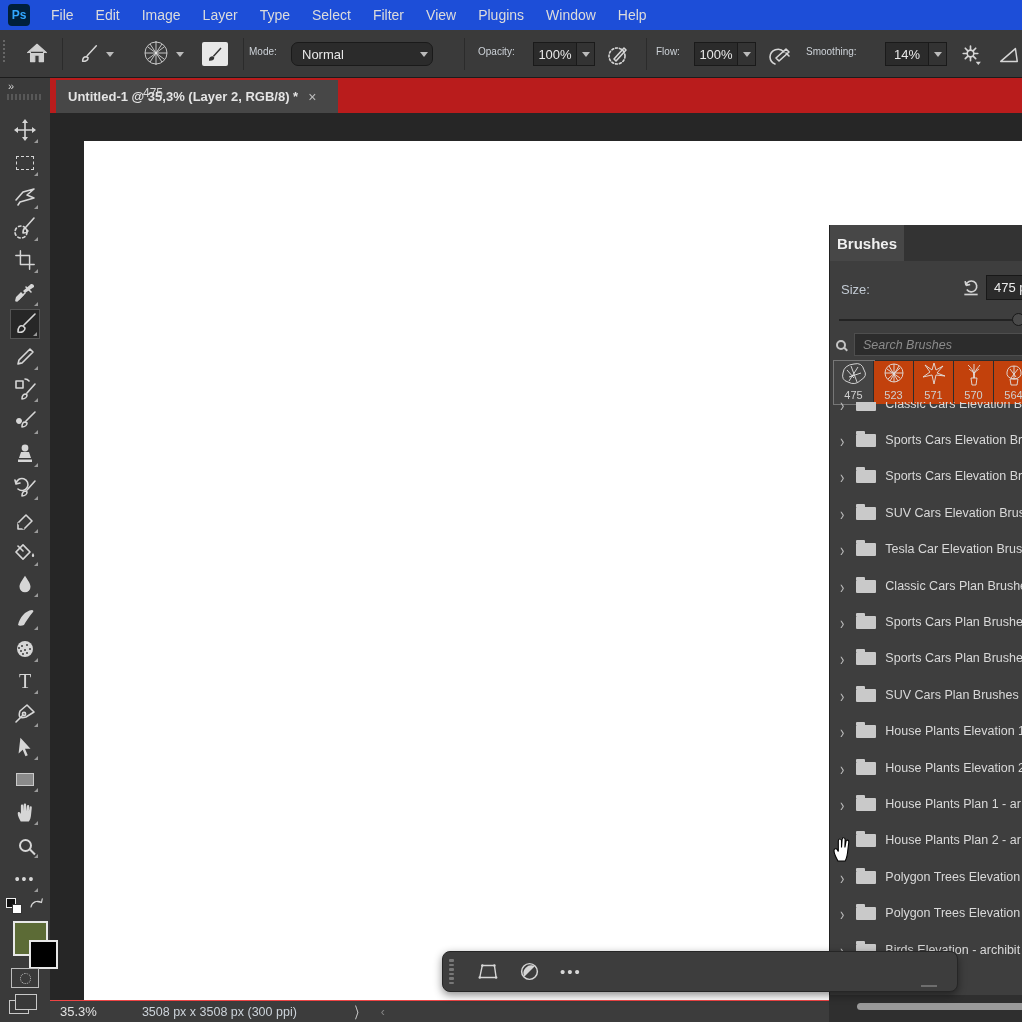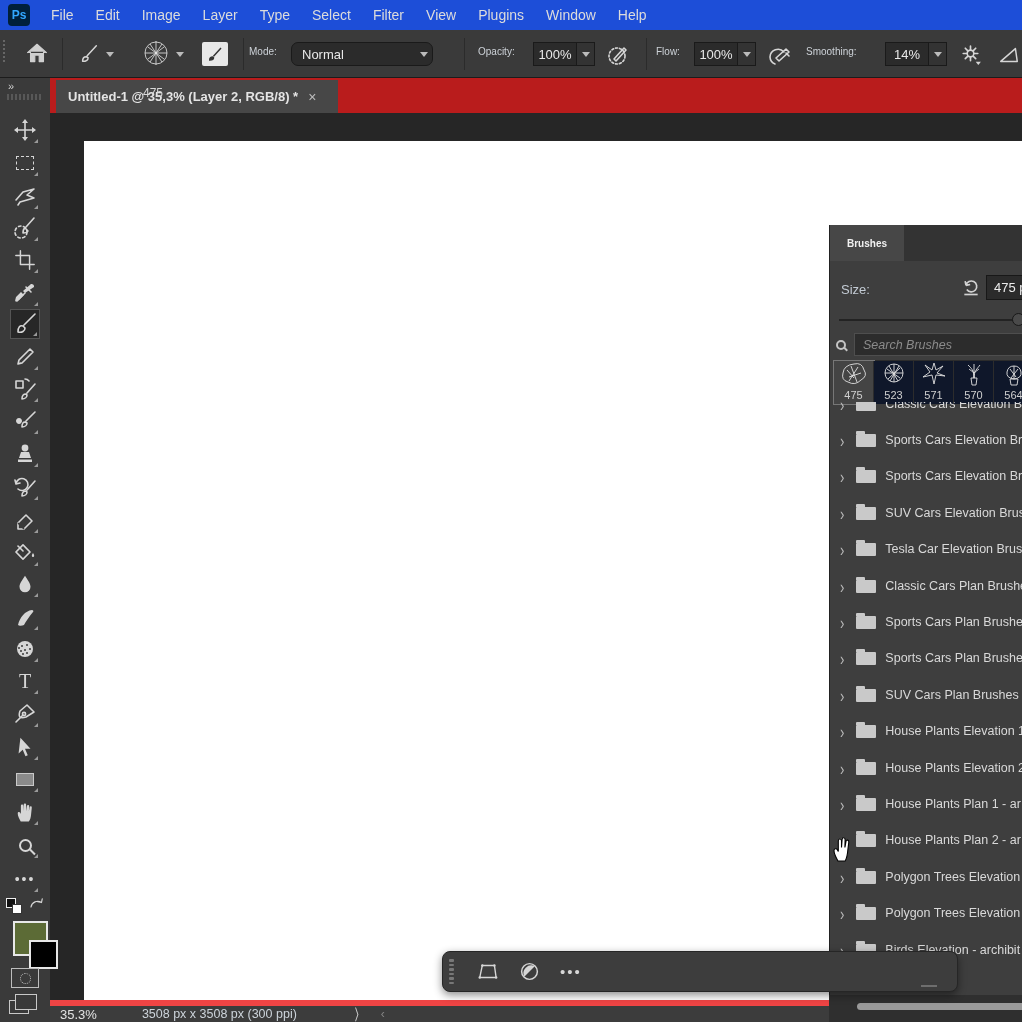--- a/index.html
+++ b/index.html
@@ -69,41 +69,41 @@
 
   
   #canvas-area { left:50px; top:113px; width:972px; height:887px; background:#262626; z-index:1; }
   #canvas { position:absolute; left:34px; top:28px; width:938px; height:859px; background:#fff; }
 
   
   #brushes-panel { left:829px; top:225px; width:193px; height:797px; background:#3e3e3e;
                    border-left:1px solid #222; z-index:30; }
   #panel-header { position:absolute; left:0; top:0; width:193px; height:36px; background:#333; }
   #panel-tab { position:absolute; left:0; top:0; width:74px; height:36px; background:#474747;
-               color:#f0f0f0; font-size:10px; font-weight:bold; display:flex; align-items:center;
+               color:#f0f0f0; font-size:15px; font-weight:bold; display:flex; align-items:center;
                justify-content:center; }
   #size-label { position:absolute; left:11px; top:57px; color:#c3cbd4; font-size:13px; }
   #size-reset { position:absolute; left:131px; top:52px; width:20px; height:20px; }
   #size-field { position:absolute; left:156px; top:50px; width:48px; height:25px; background:#2b2b2b;
                 border:1px solid #181818; color:#ececec; font-size:13px; display:flex;
                 align-items:center; padding-left:7px; white-space:nowrap; overflow:hidden; }
   #size-slider { position:absolute; left:9px; top:94px; width:184px; height:2px; background:#232323; }
   #size-knob { position:absolute; left:182px; top:88px; width:13px; height:13px; border-radius:50%;
                background:#4a4a4a; border:1.5px solid #181818; }
   #search-row { position:absolute; left:6px; top:108px; width:187px; height:23px; display:flex; align-items:center; }
   .mag { width:10px; height:10px; border:2px solid #c4c4c4; border-radius:50%; position:relative; flex:none; }
   .mag:after { content:""; position:absolute; width:5px; height:2px; background:#c4c4c4;
                transform:rotate(45deg); right:-4px; bottom:-2px; }
   #search-input { margin-left:8px; width:200px; height:23px; background:#2c2c2c; border:1px solid #4e4e4e;
                   color:#d0d0d0; font-size:12.5px; font-style:italic; padding:0 8px; outline:none; }
   #search-input::placeholder { color:#8b8b8b; font-style:italic; }
   #tiles { position:absolute; left:4px; top:135px; width:200px; height:43px; display:flex;
            border-top:1px solid #2c2c2c; }
   .tile { width:40px; height:43px; border-right:1px solid #2c2c2c; display:flex; flex-direction:column;
-          align-items:center; background:#0f172a; }
+          align-items:center; background:#c2410c; }
   .tile.selected { background:#444; outline:1px solid #777; }
   .tile .num { color:#cfcfcf; font-size:11px; line-height:13px; }
   .tile svg { width:32px; height:28px; }
   .tile-art { stroke:#e2e2e2; fill:none; stroke-width:0.9; }
   #folder-list { position:absolute; left:0; top:177px; width:193px; height:620px; overflow:hidden; }
   .folder-row { position:absolute; left:0; width:400px; height:36px; display:flex; align-items:center; }
   .folder-row .chev { color:#b8b8b8; font-size:13px; margin-left:10px; transform:scaleY(1.35); }
   .folder-ico { width:20px; height:13px; background:#c9c9c9; border-radius:1px; margin-left:12px;
                 position:relative; flex:none; }
   .folder-ico:before { content:""; position:absolute; left:0; top:-3px; width:9px; height:3px;
@@ -125,21 +125,21 @@
   .imgico { width:17px; height:13px; background:#e6e6e6; border-radius:1px; position:relative; overflow:hidden; }
   .imgico:after { content:""; position:absolute; left:1px; bottom:-2px; width:7px; height:7px;
                   background:#555; transform:rotate(45deg); }
   .imgico:before { content:""; position:absolute; left:8px; bottom:-3px; width:8px; height:8px;
                    background:#555; transform:rotate(45deg); }
   .task-ico { width:24px; height:24px; margin-left:18px; display:flex; align-items:center; justify-content:center; }
   #task-dash { position:absolute; left:478px; top:33px; width:16px; height:2px; background:#6e6e6e; }
 
   
   #statusbar { left:50px; top:1000px; width:972px; height:22px; background:#3c3c3c;
-               border-top:6px solid #ef4444; z-index:20; display:flex; align-items:center; }
+               border-top:1px solid #ef4444; z-index:20; display:flex; align-items:center; }
   #zoom-level { color:#e2e2e2; font-size:13px; margin-left:10px; }
   #doc-info { color:#ccd3da; font-size:12.5px; margin-left:45px; }
   #status-chev { color:#cfcfcf; font-size:12px; margin-left:58px; transform:scaleY(1.3); }
   #scroll-left { color:#868686; font-size:12px; margin-left:22px; }
 
   
   #cursor { left:830px; top:835px; width:24px; height:28px; z-index:99; }
 </style>
 </head>
 <body>

